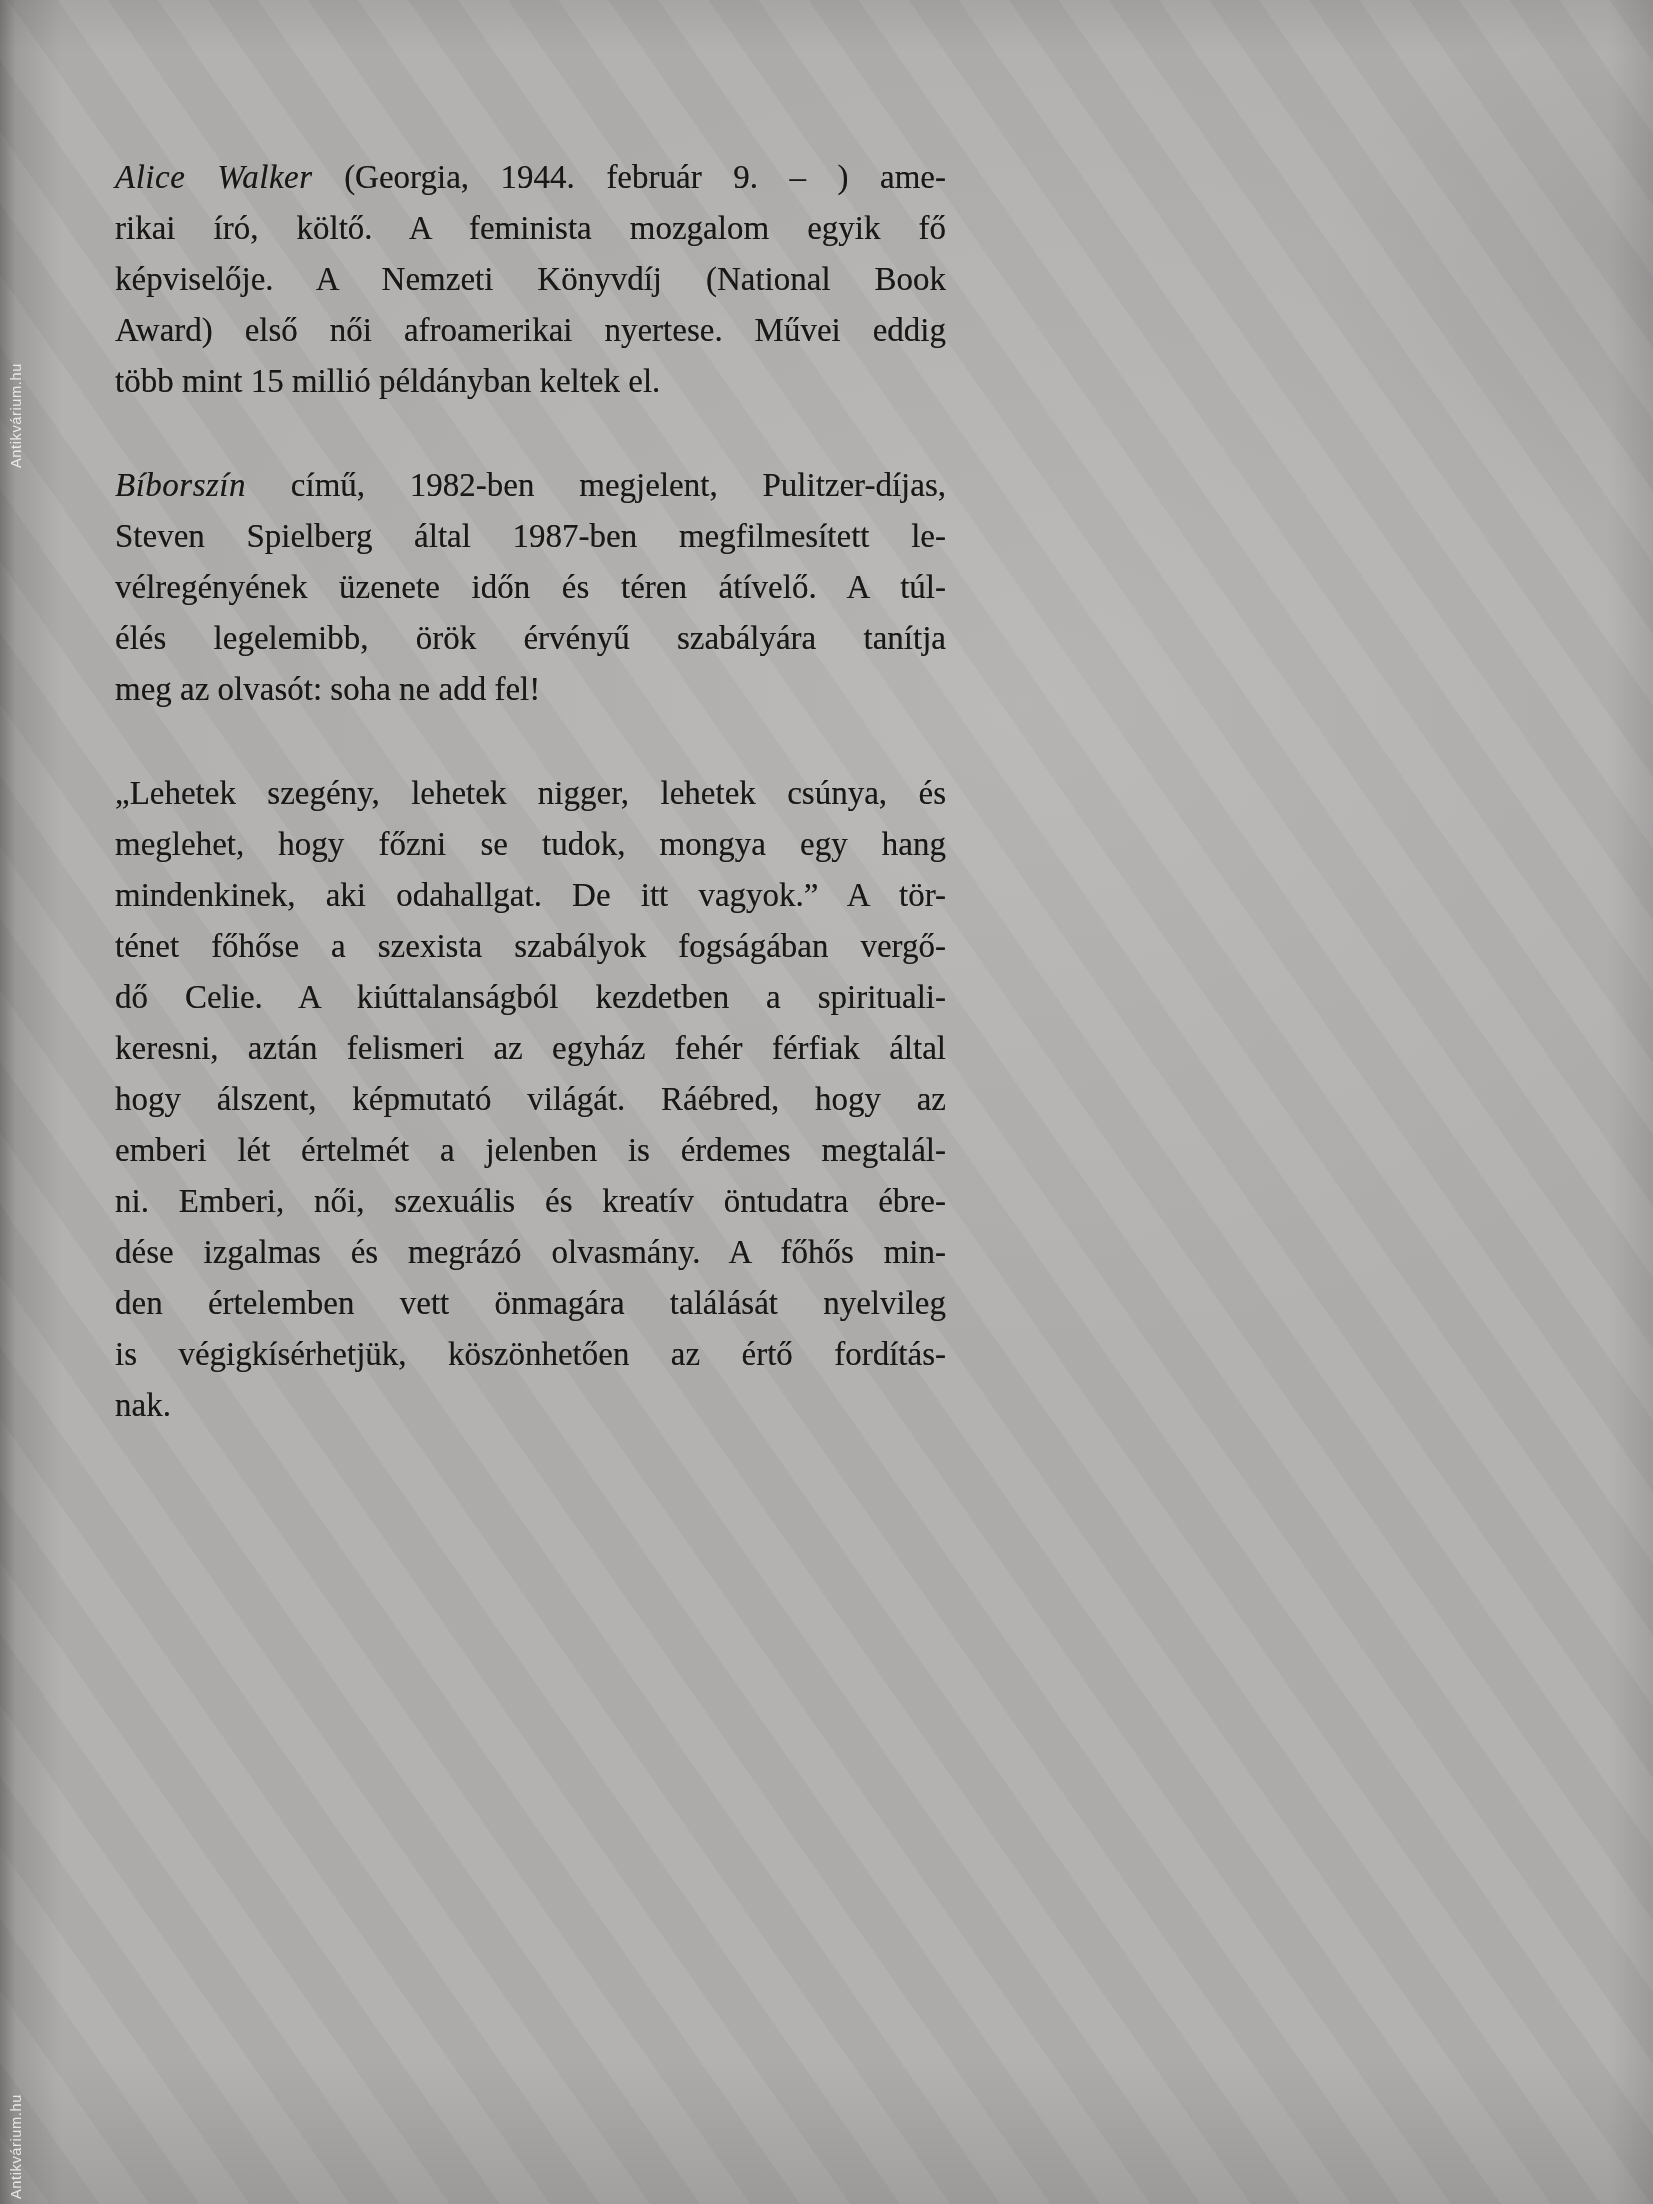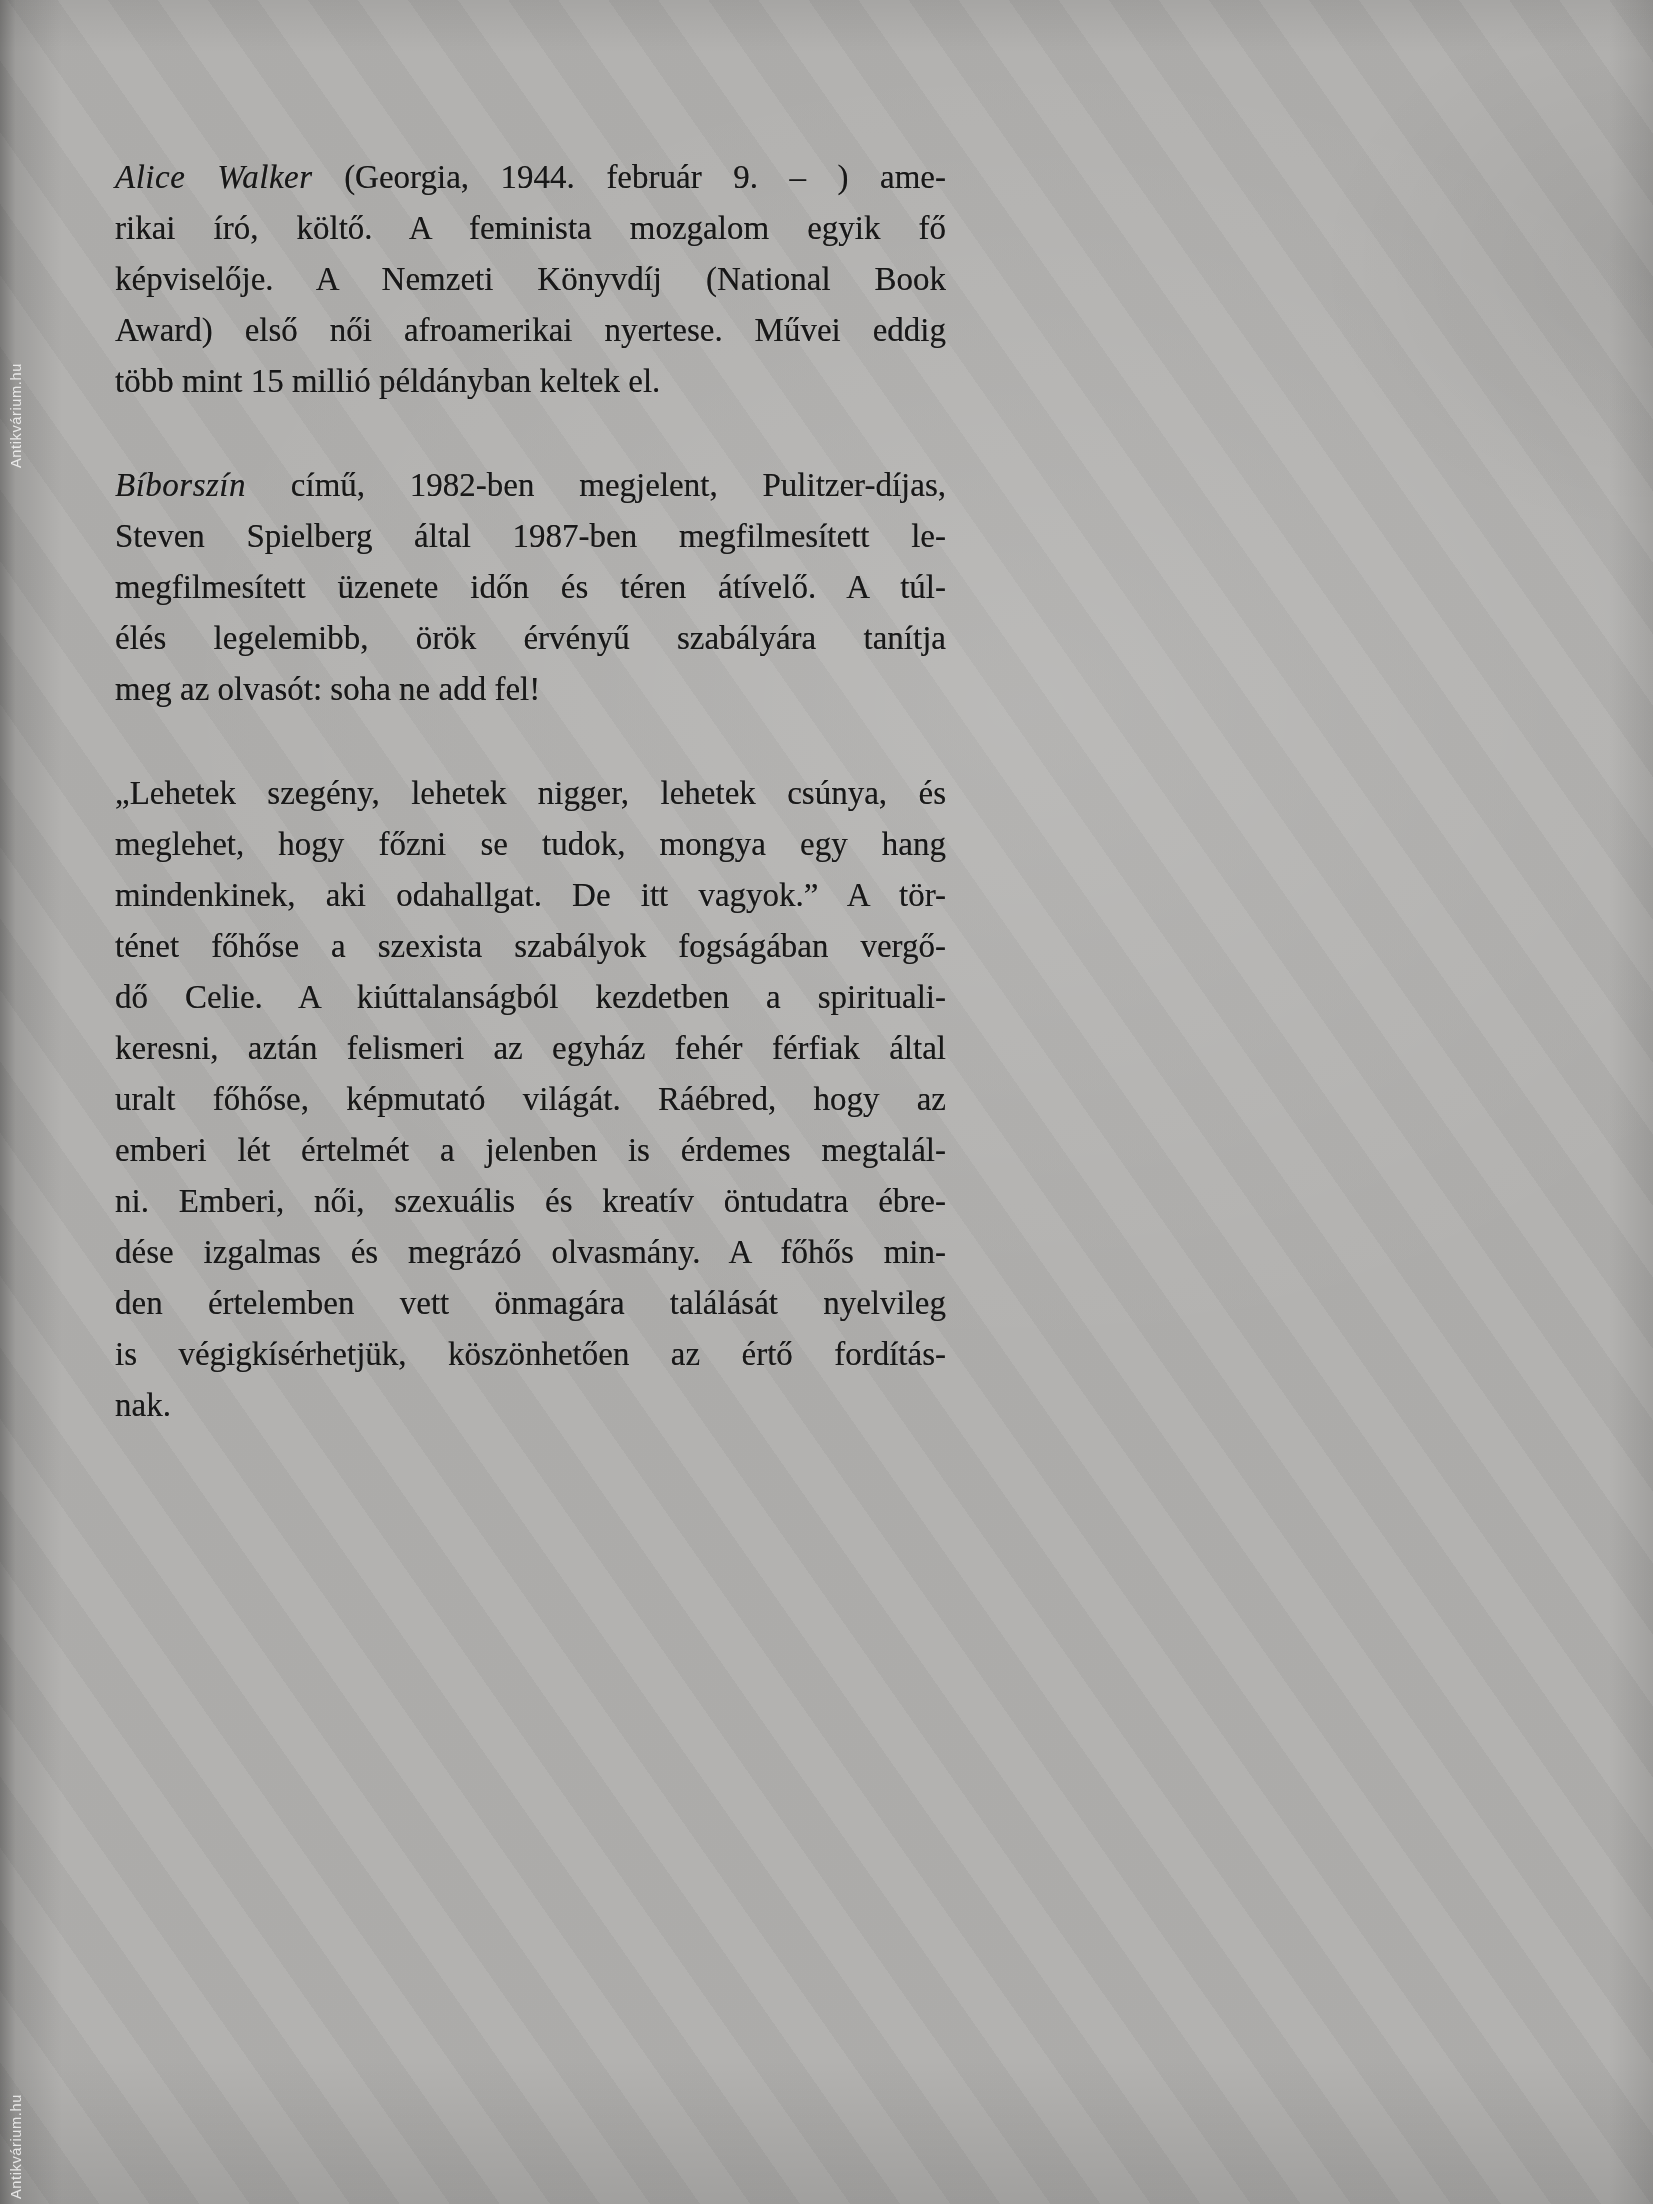--- a/index.html
+++ b/index.html
@@ -73,32 +73,32 @@
       <div class="paragraph">
         <div class="line"><span class="em">Alice Walker</span> (Georgia, 1944. február 9. – ) ame-</div>
         <div class="line">rikai író, költő. A feminista mozgalom egyik fő</div>
         <div class="line">képviselője. A Nemzeti Könyvdíj (National Book</div>
         <div class="line">Award) első női afroamerikai nyertese. Művei eddig</div>
         <div class="line last">több mint 15 millió példányban keltek el.</div>
       </div>
       <div class="paragraph">
         <div class="line"><span class="em">Bíborszín</span> című, 1982-ben megjelent, Pulitzer-díjas,</div>
         <div class="line">Steven Spielberg által 1987-ben megfilmesített le-</div>
-        <div class="line">megfilmesített üzenete időn és téren átívelő. A túl-</div>
+        <div class="line">vélregényének üzenete időn és téren átívelő. A túl-</div>
         <div class="line">élés legelemibb, örök érvényű szabályára tanítja</div>
         <div class="line last">meg az olvasót: soha ne add fel!</div>
       </div>
       <div class="paragraph">
         <div class="line">„Lehetek szegény, lehetek nigger, lehetek csúnya, és</div>
         <div class="line">meglehet, hogy főzni se tudok, mongya egy hang</div>
         <div class="line">mindenkinek, aki odahallgat. De itt vagyok.” A tör-</div>
         <div class="line">ténet főhőse a szexista szabályok fogságában vergő-</div>
         <div class="line">dő Celie. A kiúttalanságból kezdetben a spirituali-</div>
         <div class="line">keresni, aztán felismeri az egyház fehér férfiak által</div>
-        <div class="line">uralt főhőse, képmutató világát. Ráébred, hogy az</div>
+        <div class="line">hogy álszent, képmutató világát. Ráébred, hogy az</div>
         <div class="line">emberi lét értelmét a jelenben is érdemes megtalál-</div>
         <div class="line">ni. Emberi, női, szexuális és kreatív öntudatra ébre-</div>
         <div class="line">dése izgalmas és megrázó olvasmány. A főhős min-</div>
         <div class="line">den értelemben vett önmagára találását nyelvileg</div>
         <div class="line">is végigkísérhetjük, köszönhetően az értő fordítás-</div>
         <div class="line last">nak.</div>
       </div>
     </div>
 
   <div class="watermark bottom">Antikvárium.hu</div>

